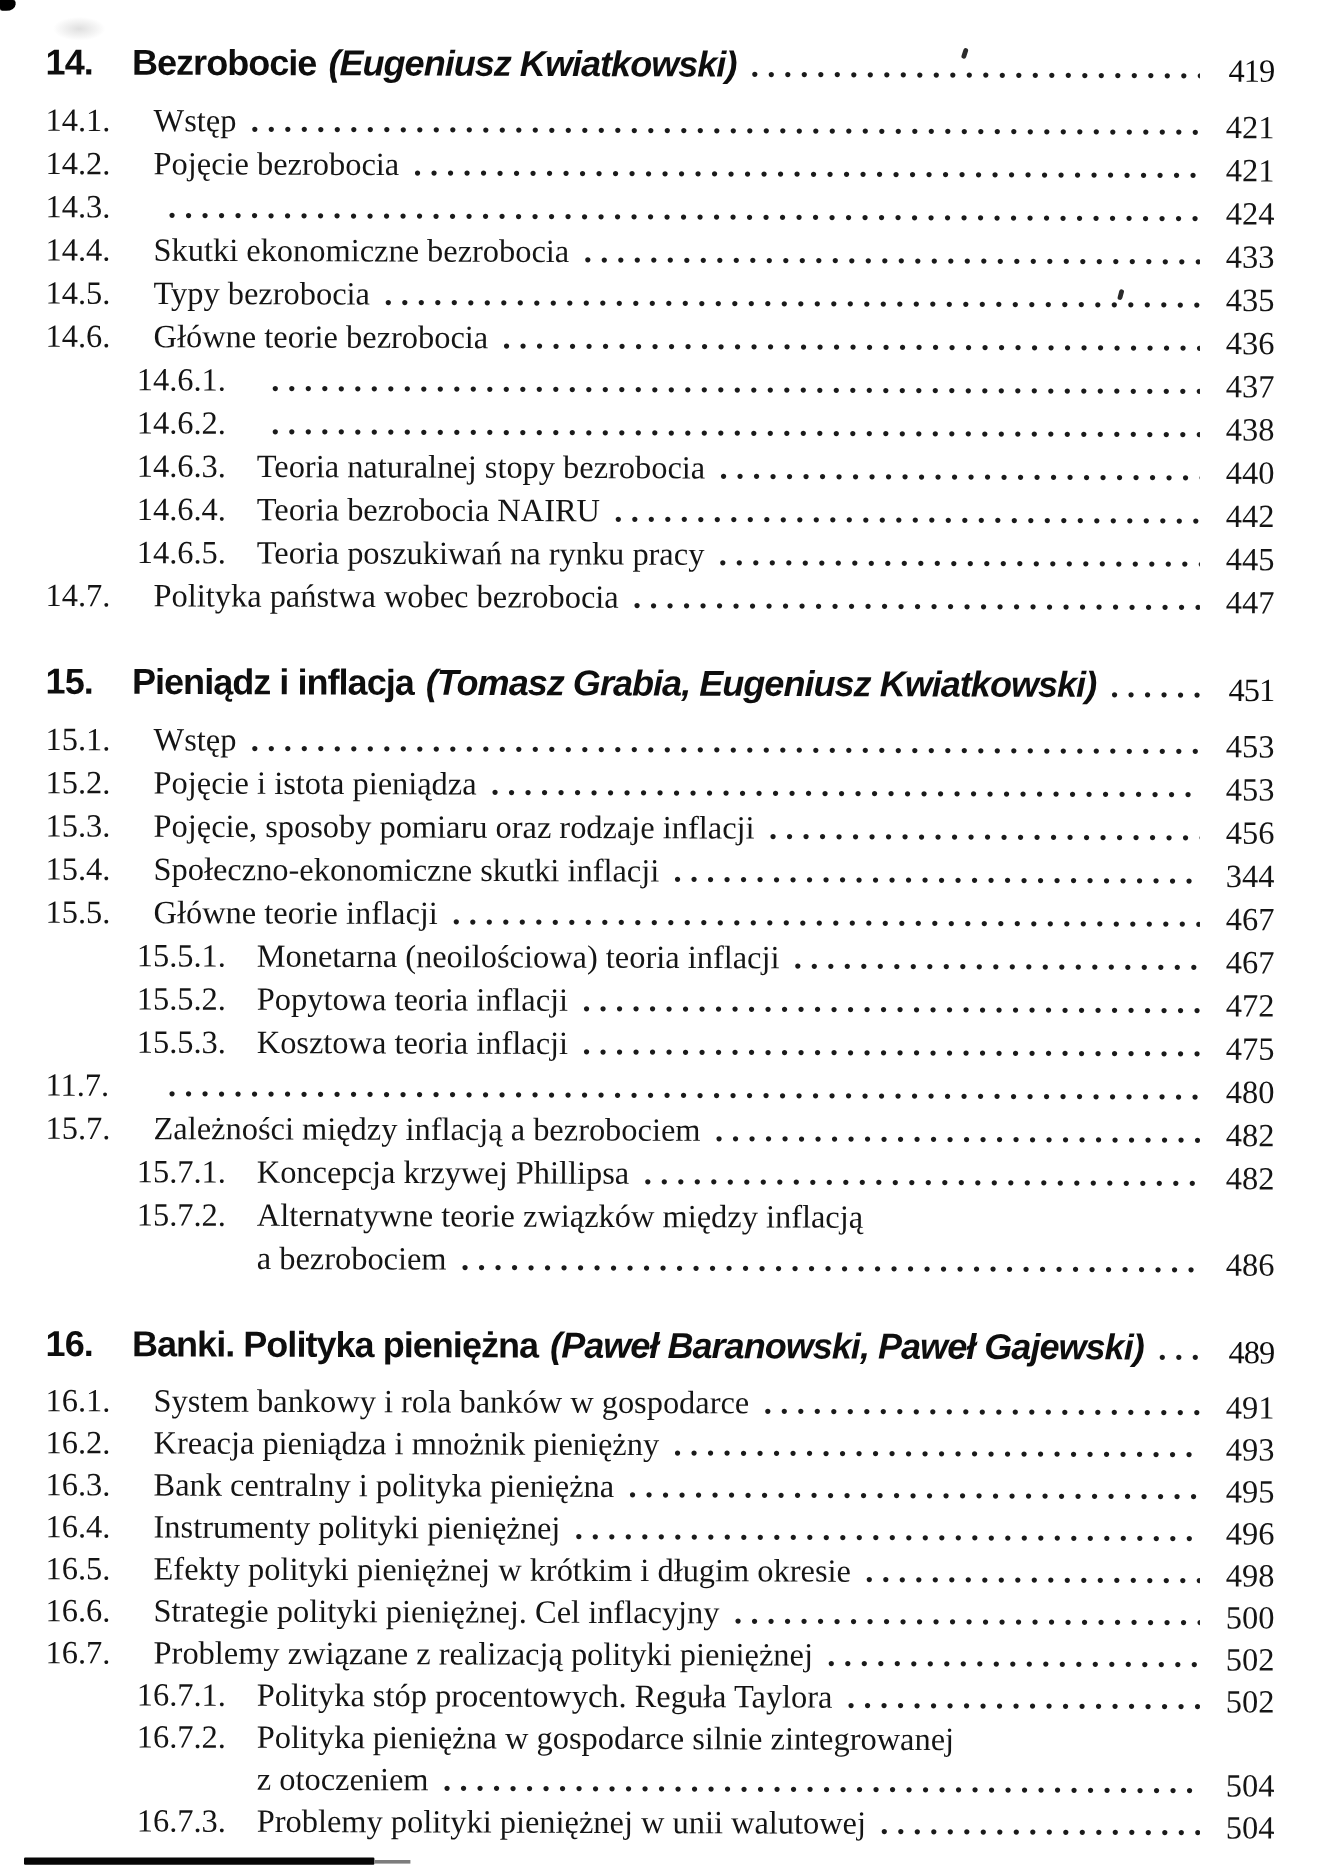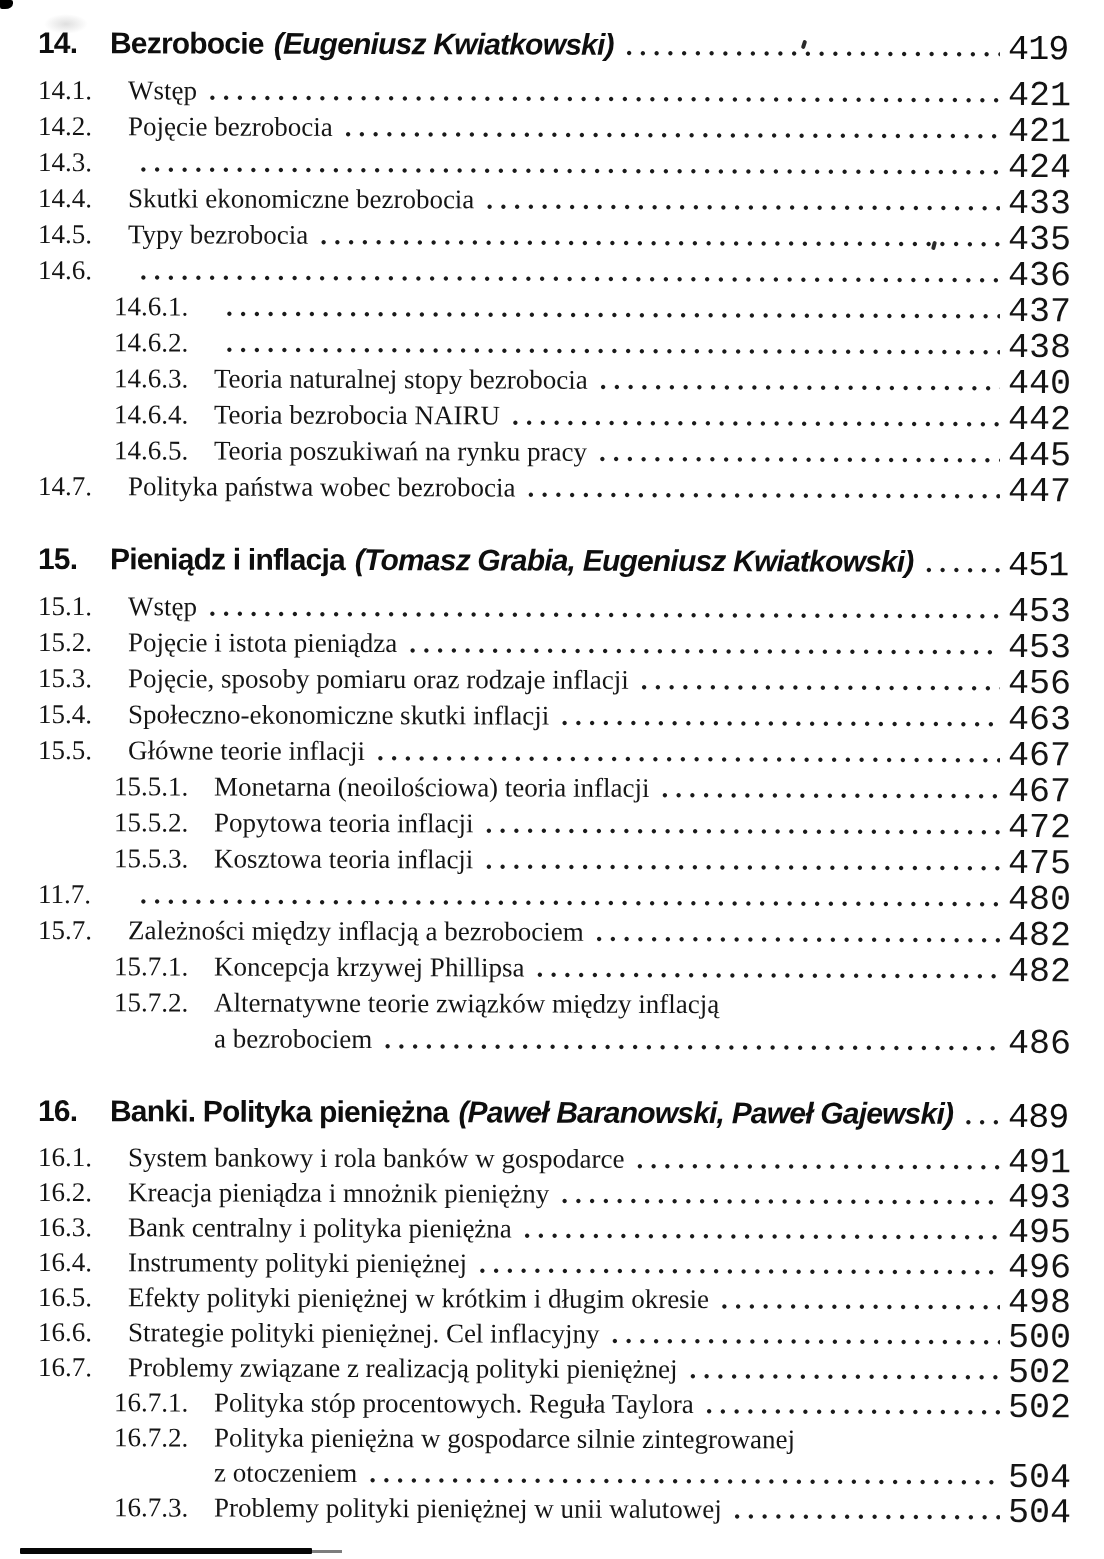--- a/index.html
+++ b/index.html
@@ -5,21 +5,21 @@
   * { margin:0; padding:0; box-sizing:border-box; }
   html, body { background:#ffffff; }
   .page {
     position:relative;
     width:1104px; height:1559px;
     background:#ffffff;
     overflow:hidden;
     font-family:"Liberation Serif","DejaVu Serif",serif;
     color:#151515;
   }
-  .toc { position:absolute; top:20px; left:38px; right:42px; }
+  .toc { position:absolute; top:30px; left:38px; right:42px; }
 
   .chapter { margin-bottom:32px; }
   .chapter:last-child { margin-bottom:0; }
 
   .row {
     display:flex; align-items:baseline;
     height:36px; line-height:36px;
     font-size:27px;
     transform:rotate(0.18deg); transform-origin:0 50%;
   }
@@ -46,23 +46,23 @@
     padding-left:12px; margin-right:8px;
     font-family:"Liberation Serif","DejaVu Serif",serif;
     font-weight:bold; font-size:27px; letter-spacing:7px;
     color:#1a1a1a;
   }
   .leader::after {
     content:"...........................................................................................";
   }
 
   .pagenum {
-    flex:none; width:54px; text-align:left;
-    font-family:Liberation Mono, monospace;
-    font-weight:normal; font-size:35px;
+    flex:none; width:54px; text-align:right;
+    font-family:Liberation Serif, serif;
+    font-weight:normal; font-size:27px;
     transform:translateY(3px);
   }
 
   
   .corner-blob { position:absolute; left:0; top:0; width:13px; height:9px; background:#000; border-radius:0 2px 60% 2px; }
   .corner-smudge { position:absolute; left:44px; top:14px; width:44px; height:20px;
     background:radial-gradient(ellipse at center, rgba(110,110,110,0.22), rgba(110,110,110,0) 70%); }
   .speck-1 { position:absolute; left:802px; top:40px; width:4px; height:9px; background:#2b2b2b; transform:rotate(18deg); border-radius:2px; }
   .speck-2 { position:absolute; left:932px; top:241px; width:4px; height:9px; background:#2b2b2b; transform:rotate(15deg); border-radius:2px; }
   .bottom-bar { position:absolute; left:20px; top:1548px; width:292px; height:6px; background:#060606; border-radius:1px; }
@@ -105,20 +105,21 @@
         <span class="pagenum">433</span>
       </div>
       <div class="row lvl1">
         <span class="num">14.5.</span>
         <span class="title">Typy bezrobocia</span>
         <span class="leader"></span>
         <span class="pagenum">435</span>
       </div>
       <div class="row lvl1">
         <span class="num">14.6.</span>
+        <span class="title">Główne teorie bezrobocia</span>
         <span class="leader"></span>
         <span class="pagenum">436</span>
       </div>
       <div class="row lvl2">
         <span class="num">14.6.1.</span>
         <span class="leader"></span>
         <span class="pagenum">437</span>
       </div>
       <div class="row lvl2">
         <span class="num">14.6.2.</span>
@@ -173,21 +174,21 @@
       <div class="row lvl1">
         <span class="num">15.3.</span>
         <span class="title">Pojęcie, sposoby pomiaru oraz rodzaje inflacji</span>
         <span class="leader"></span>
         <span class="pagenum">456</span>
       </div>
       <div class="row lvl1">
         <span class="num">15.4.</span>
         <span class="title">Społeczno-ekonomiczne skutki inflacji</span>
         <span class="leader"></span>
-        <span class="pagenum">463</span>
+        <span class="pagenum">344</span>
       </div>
       <div class="row lvl1">
         <span class="num">15.5.</span>
         <span class="title">Główne teorie inflacji</span>
         <span class="leader"></span>
         <span class="pagenum">467</span>
       </div>
       <div class="row lvl2">
         <span class="num">15.5.1.</span>
         <span class="title">Monetarna (neoilościowa) teoria inflacji</span>

